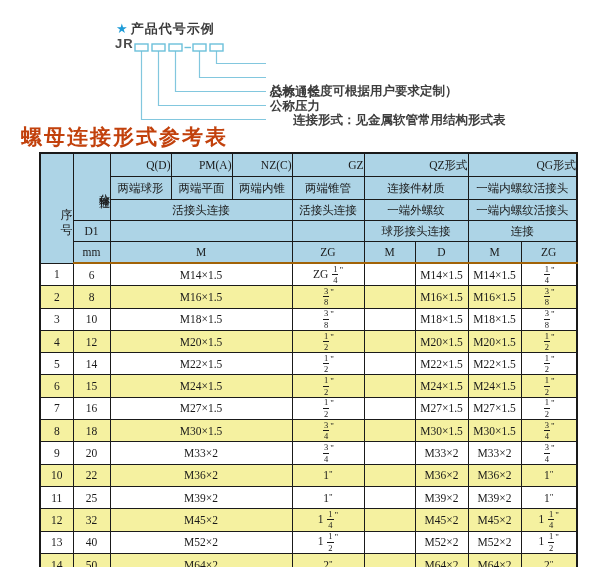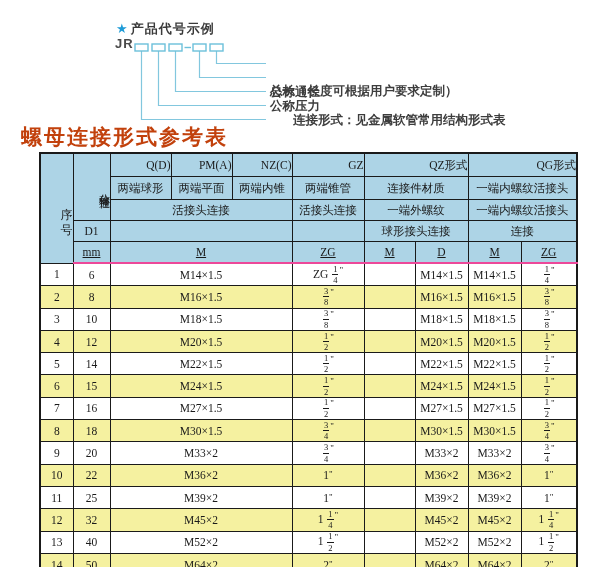--- a/index.html
+++ b/index.html
@@ -55,21 +55,21 @@
   }
   table.ref thead th{
     background:#add4e6;
     font-size:11.5px;
     line-height:1.1;
   }
   table.ref thead tr.r1 th{height:22px;text-align:right;}
   table.ref thead tr.r2 th{height:22px;text-align:center;}
   table.ref thead tr.r3 th{height:20px;margin-left:12px;}
   table.ref thead tr.r4 th{height:20px;}
-  table.ref thead tr.r5 th{height:20px;border-bottom:2px solid #ec4899;text-decoration:underline;}
+  table.ref thead tr.r5 th{height:20px;border-bottom:2px solid #a16207;}
   .vtext{
     writing-mode:vertical-rl;text-orientation:upright;
     display:inline-block;line-height:1;
   }
   .vtext.seq{letter-spacing:17px;font-size:12px;padding-top:17px;}
   .vtext.bore{letter-spacing:1.5px;font-size:11px;}
   table.ref tbody td{
     height:21.3px;font-size:11.5px;background:#ffffff;
   }
   table.ref tbody tr.alt td{background:#f5f1a0;}

